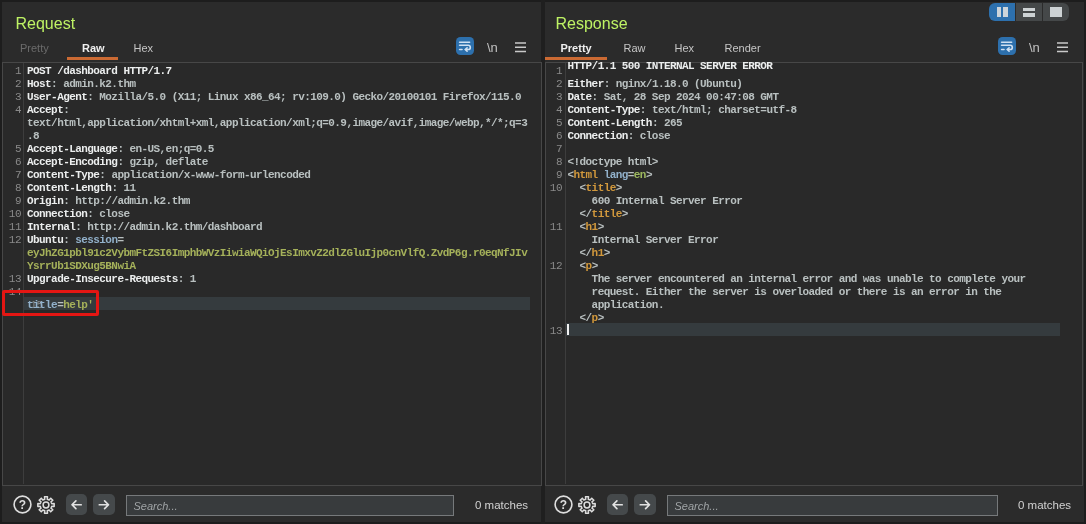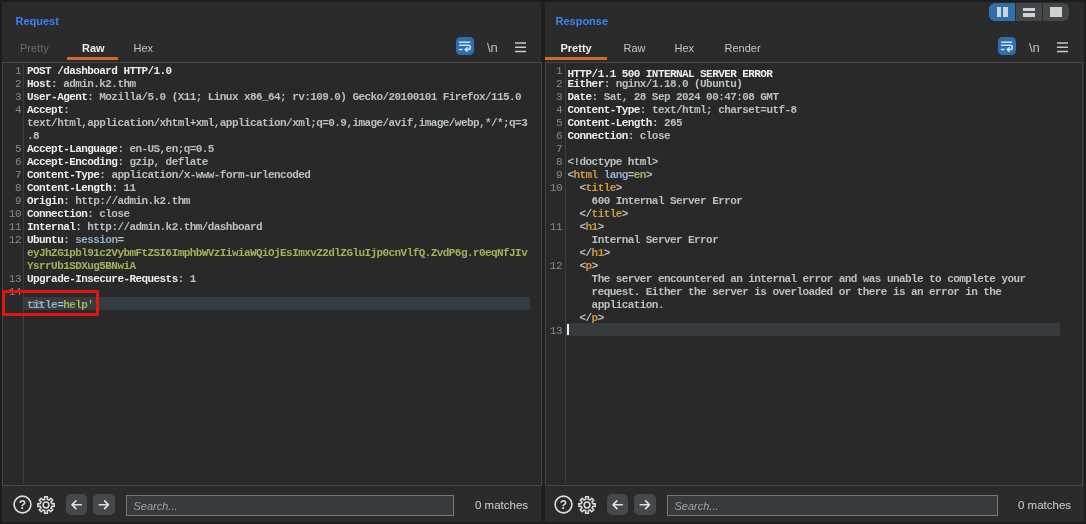--- a/index.html
+++ b/index.html
@@ -4,21 +4,21 @@
 html,body{width:1086px;height:524px;background:#2b2b2b;overflow:hidden}
 body{position:relative;font-family:"Liberation Sans",sans-serif}
 .abs{position:absolute}
 .r{position:absolute;font-family:"Liberation Mono",monospace;font-size:11px;font-weight:700;letter-spacing:-0.575px;line-height:13px;height:13px;white-space:pre;color:#b9c0c0}
 .num{color:#8a8a8a;text-align:right;font-weight:400;letter-spacing:-0.2px}
 .hn{color:#eceeee}
 .pn{color:#92b1cb}
 .pv{color:#a5b15a}
 .tg{color:#d1983c}
 .av{color:#9eb95f}
-.title{position:absolute;font-size:11px;font-weight:700;color:#3b82f6}
+.title{position:absolute;font-size:16px;font-weight:400;color:#bef264}
 .tab{position:absolute;font-size:11px;color:#c6c6c6}
 .edit{position:absolute;background:#292929;border:1px solid #474747}
 .gsep{position:absolute;width:1px;background:#3d3d3d}
 .hl{position:absolute;height:13px;background:#353b3e}
 .ibtn{position:absolute;width:21.5px;height:21.5px;border-radius:5px;background:#45494b}
 .sbox{position:absolute;height:20.5px;background:#383b3d;border:1px solid #76797b}
 .sph{position:absolute;font-size:11px;font-style:italic;color:#a0a4a6}
 .mt{position:absolute;font-size:11.5px;color:#d2d2d2}
 </style></head><body>
 
@@ -78,21 +78,21 @@
 <div class="edit" style="left:2px;top:62px;width:539.5px;height:423.5px"></div>
 <div class="edit" style="left:544.5px;top:62px;width:538px;height:423.5px"></div>
 <div class="gsep" style="left:22.5px;top:63px;height:421px"></div>
 <div class="gsep" style="left:564.5px;top:63px;height:421px"></div>
 
 <div class="hl" style="left:23.5px;top:297px;width:506.5px"></div>
 <div class="hl" style="left:565.5px;top:323px;width:494px"></div>
 <div class="abs" style="left:567px;top:324px;width:2px;height:11px;background:#f0f0f0"></div>
 
 <div class="r num" style="left:2px;top:64.5px;width:19.5px">1</div>
-<div class="r" style="left:27px;top:64.5px"><span class="hn">POST /dashboard HTTP/1.0</span></div>
+<div class="r" style="left:27px;top:64.5px"><span class="hn">POST /dashboard HTTP/1.7</span></div>
 <div class="r num" style="left:2px;top:77.5px;width:19.5px">2</div>
 <div class="r" style="left:27px;top:77.5px"><span class="hn">Host</span>: admin.k2.thm</div>
 <div class="r num" style="left:2px;top:90.5px;width:19.5px">3</div>
 <div class="r" style="left:27px;top:90.5px"><span class="hn">User-Agent</span>: Mozilla/5.0 (X11; Linux x86_64; rv:109.0) Gecko/20100101 Firefox/115.0</div>
 <div class="r num" style="left:2px;top:103.5px;width:19.5px">4</div>
 <div class="r" style="left:27px;top:103.5px"><span class="hn">Accept</span>:</div>
 <div class="r" style="left:27px;top:116.5px">text/html,application/xhtml+xml,application/xml;q=0.9,image/avif,image/webp,*/*;q=3</div>
 <div class="r" style="left:27px;top:129.5px">.8</div>
 <div class="r num" style="left:2px;top:142.5px;width:19.5px">5</div>
 <div class="r" style="left:27px;top:142.5px"><span class="hn">Accept-Language</span>: en-US,en;q=0.5</div>
@@ -112,21 +112,21 @@
 <div class="r" style="left:27px;top:233.5px"><span class="hn">Ubuntu</span>: <span class="pn">session</span>=</div>
 <div class="r" style="left:27px;top:246.5px"><span class="pv">eyJhZG1pbl91c2VybmFtZSI6ImphbWVzIiwiaWQiOjEsImxvZ2dlZGluIjp0cnVlfQ.ZvdP6g.r0eqNfJIv</span></div>
 <div class="r" style="left:27px;top:259.5px"><span class="pv">YsrrUb1SDXug5BNwiA</span></div>
 <div class="r num" style="left:2px;top:272.5px;width:19.5px">13</div>
 <div class="r" style="left:27px;top:272.5px"><span class="hn">Upgrade-Insecure-Requests</span>: 1</div>
 <div class="r num" style="left:2px;top:285.5px;width:19.5px">14</div>
 <div class="r num" style="left:2px;top:298.5px;width:41px">15</div>
 <div class="r" style="left:27px;top:298.5px"><span class="pn">title</span>=<span class="pv">help'</span></div>
 
 <div class="r num" style="left:543px;top:64.5px;width:19.5px">1</div>
-<div class="r" style="left:567.5px;top:68px"><span class="hn">HTTP/1.1 500 INTERNAL SERVER ERROR</span></div>
+<div class="r" style="left:567.5px;top:60px"><span class="hn">HTTP/1.1 500 INTERNAL SERVER ERROR</span></div>
 <div class="r num" style="left:543px;top:77.5px;width:19.5px">2</div>
 <div class="r" style="left:567.5px;top:77.5px"><span class="hn">Either</span>: nginx/1.18.0 (Ubuntu)</div>
 <div class="r num" style="left:543px;top:90.5px;width:19.5px">3</div>
 <div class="r" style="left:567.5px;top:90.5px"><span class="hn">Date</span>: Sat, 28 Sep 2024 00:47:08 GMT</div>
 <div class="r num" style="left:543px;top:103.5px;width:19.5px">4</div>
 <div class="r" style="left:567.5px;top:103.5px"><span class="hn">Content-Type</span>: text/html; charset=utf-8</div>
 <div class="r num" style="left:543px;top:116.5px;width:19.5px">5</div>
 <div class="r" style="left:567.5px;top:116.5px"><span class="hn">Content-Length</span>: 265</div>
 <div class="r num" style="left:543px;top:129.5px;width:19.5px">6</div>
 <div class="r" style="left:567.5px;top:129.5px"><span class="hn">Connection</span>: close</div>

